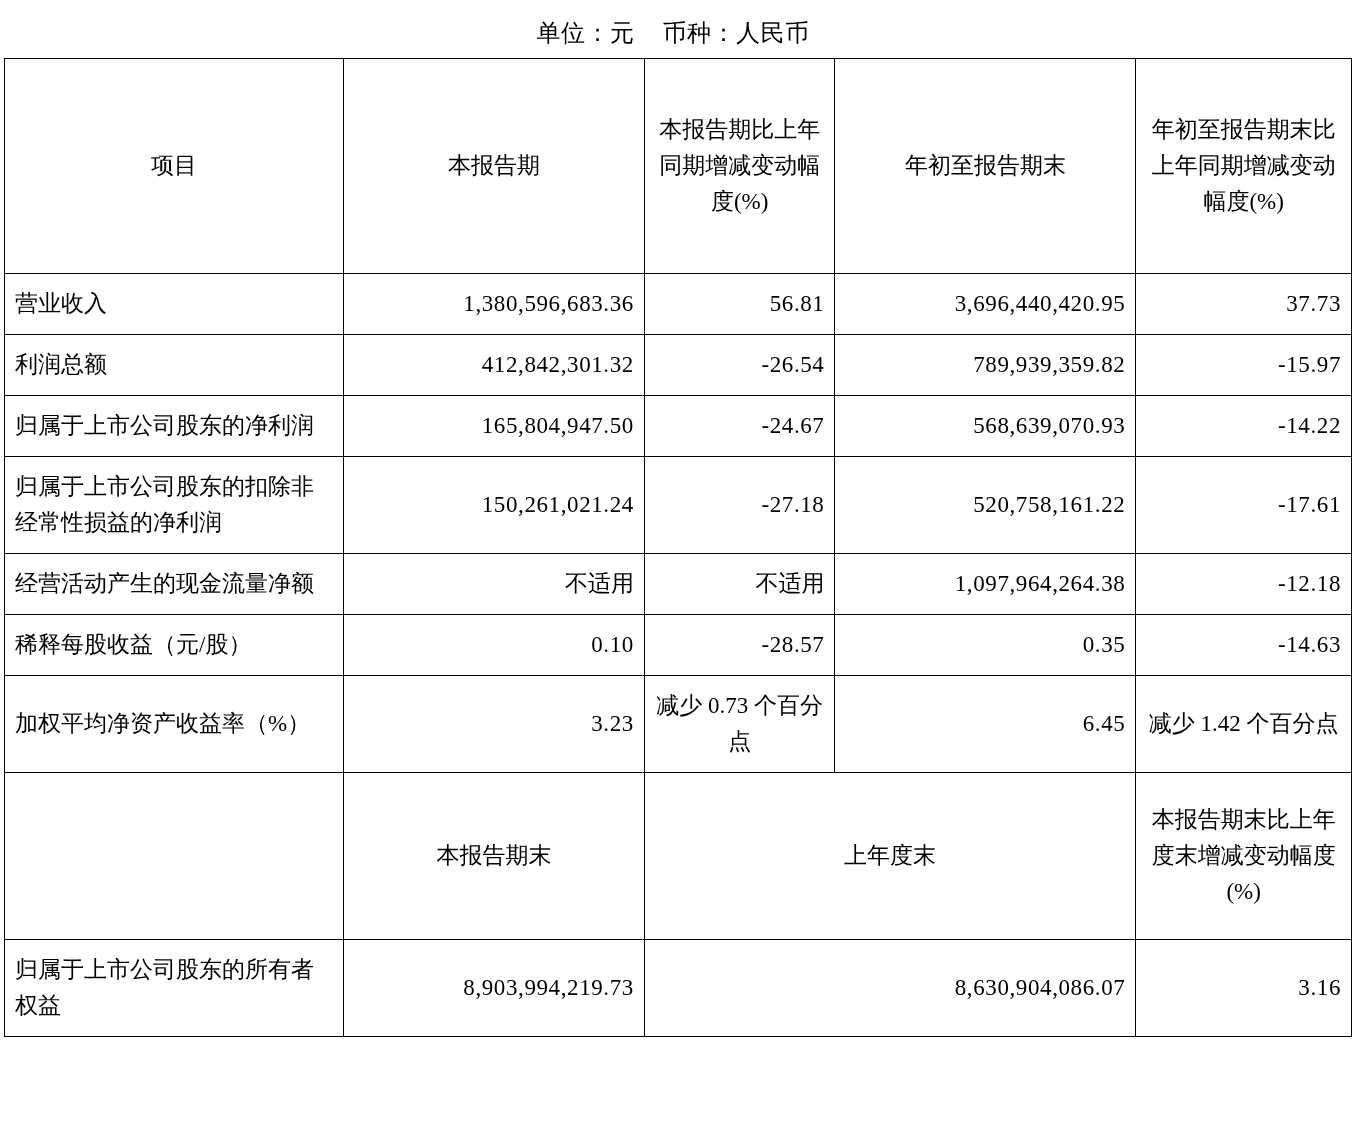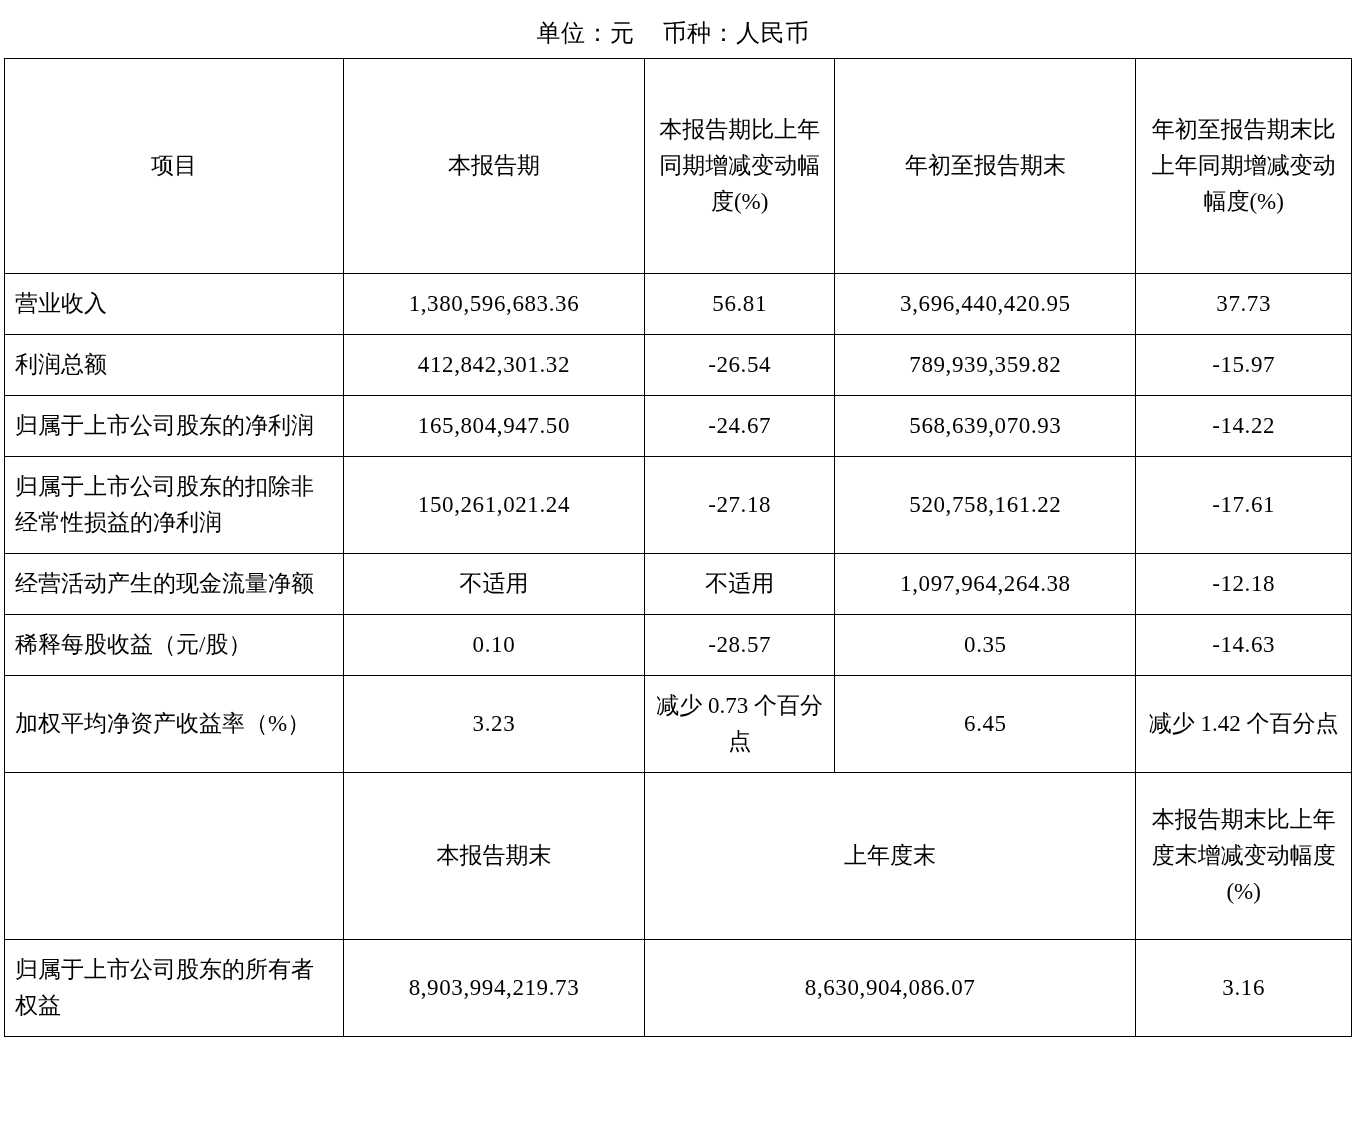--- a/index.html
+++ b/index.html
@@ -47,21 +47,21 @@
     vertical-align: middle;
     word-break: break-all;
   }
   .c-item   { width: 338px; }
   .c-cur    { width: 300px; }
   .c-curpct { width: 190px; }
   .c-ytd    { width: 300px; }
   .c-ytdpct { width: 215px; }
 
   .center { text-align: center; }
-  .right  { text-align: center; }
+  .right  { text-align: right; }
   .left   { text-align: left; }
 
   .num {
     font-family: "Liberation Serif", "DejaVu Serif", serif;
     letter-spacing: 0.6px;
   }
   .hdr {
     text-align: center;
     line-height: 38px;
   }

